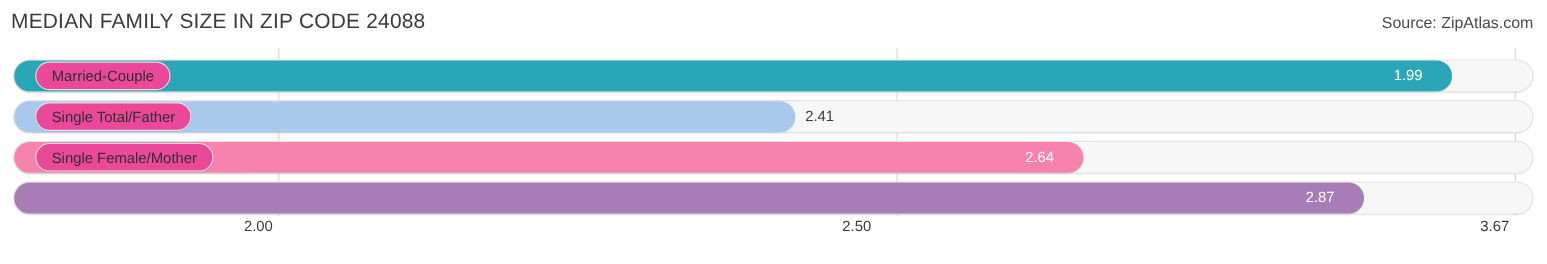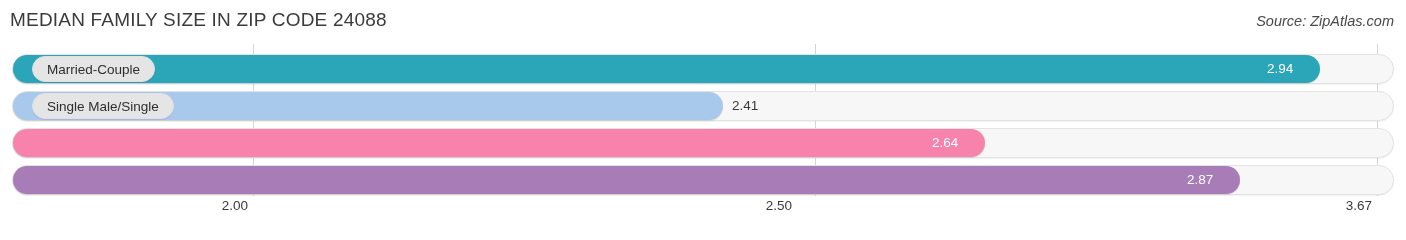--- a/index.html
+++ b/index.html
@@ -30,21 +30,20 @@
     font-size: 19px;
     color: #3b3b3b;
     letter-spacing: 0.2px;
     white-space: nowrap;
   }
   #chart-source {
     position: absolute;
     right: 12px;
     top: 13px;
     font-size: 14.5px;
-    font-style: italic;
     color: #4a4a4a;
     white-space: nowrap;
   }
 
   
   #plot-area {
     position: absolute;
     left: 0;
     top: 44px;
     width: 1406px;
@@ -112,21 +111,21 @@
     white-space: nowrap;
     text-align: right;
   }
   .bar-label-pill {
     position: absolute;
     left: 20px;
     top: 2px;
     height: 26px;
     line-height: 25px;
     padding: 0 14px;
-    background: #e5e5e5;
+    background: #ec4899;
     border: 1px solid #e0e0e0;
     border-radius: 13px;
     font-size: 13.5px;
     color: #2f2f2f;
     white-space: nowrap;
     box-shadow: 0 1px 1px rgba(0,0,0,0.07);
   }
 
   
   #axis-labels {
@@ -158,33 +157,34 @@
   <div id="axis-line-top"></div>
   <div id="gridlines">
       <div class="gridline" style="left: 253px;"></div>
       <div class="gridline" style="left: 815px;"></div>
       <div class="gridline" style="left: 1377px;"></div>
     </div>
   <div id="bars-group">
       <div class="bar-row" style="top: 10px;">
         <div class="bar-track"></div>
         <div class="bar-fill" style="width: 1307px; background: rgb(43, 165, 184);"></div>
-        <div class="bar-value-in" style="left: 1255px;">2.94</div>
+        <div class="bar-value-in" style="left: 1255px;">1.99</div>
         <div class="bar-label-pill">Married-Couple</div>
       </div>
       <div class="bar-row" style="top: 47px;">
         <div class="bar-track"></div>
         <div class="bar-fill" style="width: 710px; background: rgb(169, 201, 236);"></div>
         <div class="bar-value-out" style="left: 720px;">2.41</div>
-        <div class="bar-label-pill">Single Male/Single</div>
+        <div class="bar-label-pill">Single Total/Father</div>
       </div>
       <div class="bar-row" style="top: 84px;">
         <div class="bar-track"></div>
         <div class="bar-fill" style="width: 972px; background: rgb(247, 131, 172);"></div>
         <div class="bar-value-in" style="left: 920px;">2.64</div>
+        <div class="bar-label-pill">Single Female/Mother</div>
       </div>
       <div class="bar-row" style="top: 121px;">
         <div class="bar-track"></div>
         <div class="bar-fill" style="width: 1227px; background: rgb(168, 124, 182);"></div>
         <div class="bar-value-in" style="left: 1175px;">2.87</div>
       </div>
     </div>
 </div>
 
 <div id="axis-labels">

